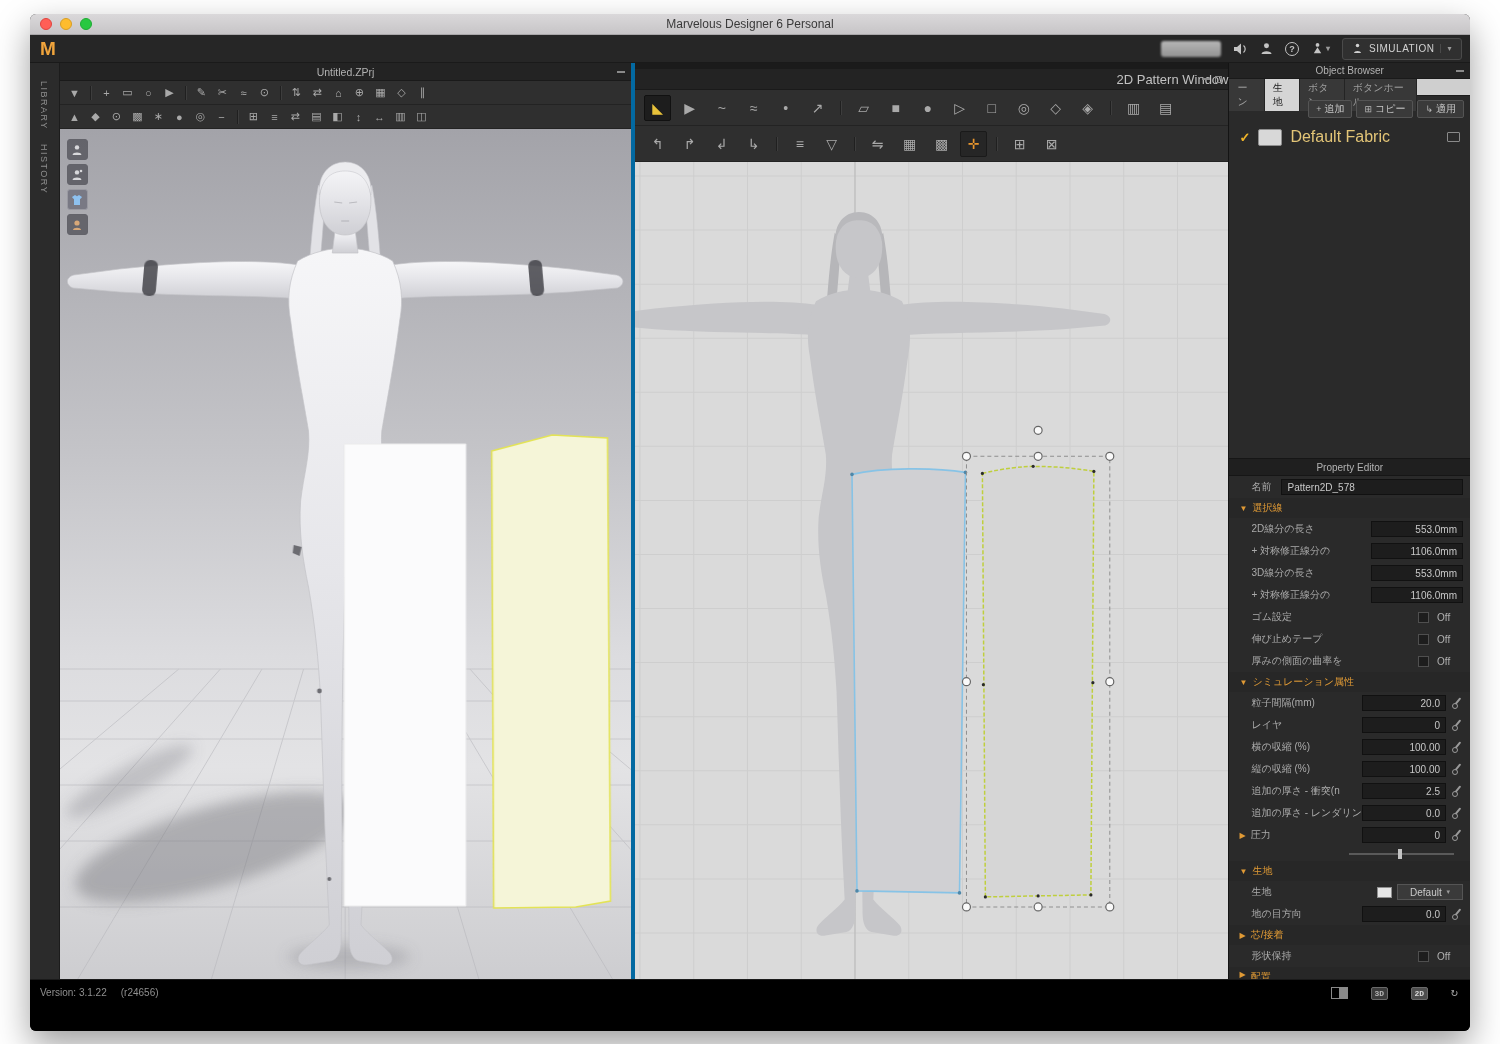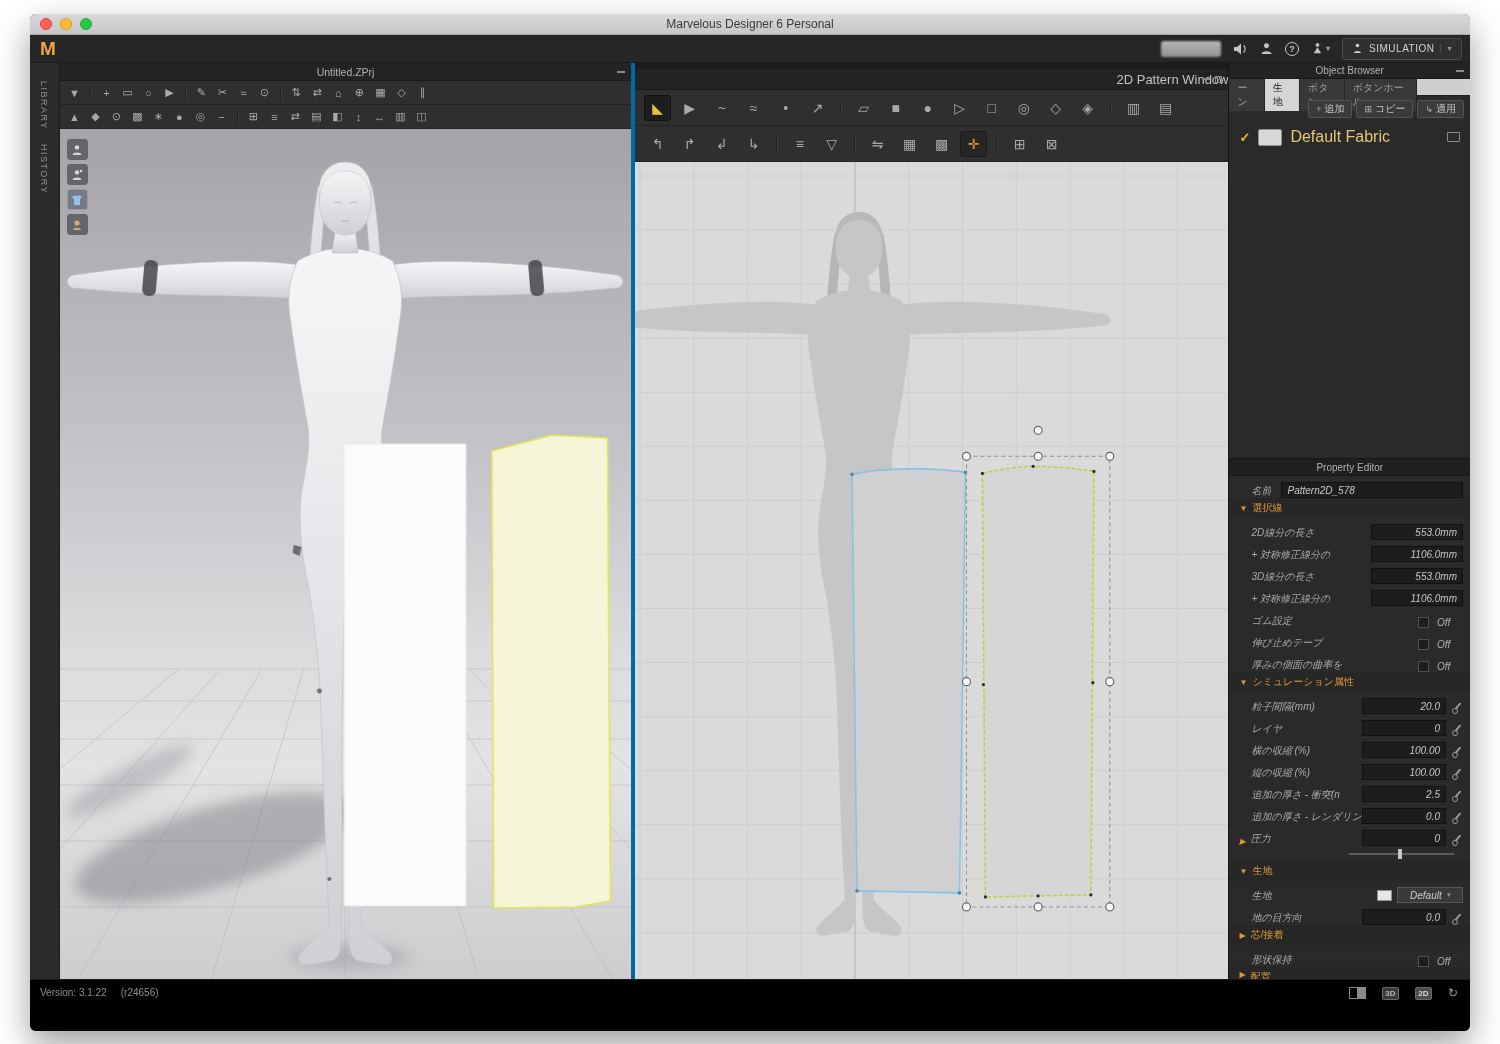--- a/index.html
+++ b/index.html
@@ -81,21 +81,21 @@
   .fabricrow { height:30px; display:flex; align-items:center; gap:8px; padding:0 10px; flex:0 0 auto; }
   .fcheck { color:#f0b429; font-size:13px; font-weight:bold; }
   .fswatch { width:24px; height:17px; background:#d8d8d8; border:1px solid #8f8f8f; border-radius:2px; }
   .fname { font-size:16px; color:#e3c577; flex:1; }
   .fdisp { width:13px; height:10px; border:1px solid #8a8a8a; border-radius:1px; }
   .obspace { flex:1; }
 
   .pehead { height:18px; background:#1f1f1f; border-top:1px solid #161616; border-bottom:1px solid #161616; display:flex; align-items:center; justify-content:center; flex:0 0 auto; }
   .pehead span { font-size:10px; color:#b2b2b2; }
   .pebody { flex:0 0 auto; font-size:10px; color:#ababab; overflow:hidden; }
-  .pe-row { height:22px; display:flex; align-items:flex-end; padding:0 7px 0 22px;font-style:italic; }
+  .pe-row { height:22px; display:flex; align-items:center; padding:0 7px 0 22px; }
   .pe-label { flex:1; white-space:nowrap; overflow:hidden; }
   .pe-val { width:84px; height:16px; background:#1d1d1d; border:1px solid #111; color:#c8c8c8; display:flex; align-items:center; justify-content:flex-end; padding:0 5px; flex:0 0 auto; }
   .pe-val.wide { width:92px; }
   .pe-val.namefield { flex:1; width:auto; margin-left:10px; justify-content:flex-start; }
   .pe-section { height:20px; display:flex; align-items:center; gap:5px; padding-left:10px; color:#e09a35; background:#272727; }
   .pe-section.clipped { height:12px; overflow:hidden; align-items:flex-start; padding-top:3px; }
   .tri { font-size:8px; color:#e09a35; }
   .checkbox { width:11px; height:11px; background:#1d1d1d; border:1px solid #4f4f4f; flex:0 0 auto; }
   .off-label { width:34px; padding-left:8px; flex:0 0 auto; color:#b0b0b0; }
   .wrench { width:12px; height:12px; position:relative; margin-left:5px; flex:0 0 auto; }
@@ -106,21 +106,21 @@
   .pe-thumb { position:absolute; left:46%; top:-4px; width:4px; height:10px; background:#c4c4c4; }
   .pe-fselect { display:flex; align-items:center; gap:5px; flex:0 0 auto; }
   .pe-fswatch { width:15px; height:11px; background:#e6e6e6; border:1px solid #8f8f8f; }
   .pe-select { width:66px; height:16px; background:#3a3a3a; border:1px solid #555; color:#cacaca; display:flex; align-items:center; padding:0 12px; gap:4px; }
   .pe-select .lbl { flex:1; }
   .pe-select .c { font-size:7px; color:#9a9a9a; }
 
   
   .footer { flex:1; background:#000000; display:flex; justify-content:space-between; padding:7px 12px 0 10px; border-top:1px solid #1a1a1a; }
   .fver { font-size:10px; color:#8f8f8f; display:flex; gap:14px; }
-  .fright { display:flex; align-items:flex-start; gap:16px; }
+  .fright { display:flex; align-items:flex-start; gap:23px;font-family:Liberation Mono, monospace; }
   .spliticon { width:17px; height:12px; border:1px solid #8a8a8a; position:relative; }
   .spliticon::after { content:""; position:absolute; right:0; top:0; width:50%; height:100%; background:#8a8a8a; }
   .badge { min-width:17px; height:13px; border:1px solid #6a6a6a; background:#3b3b3b; color:#b5b5b5; font-size:8px; font-weight:bold; display:flex; align-items:center; justify-content:center; border-radius:2px; padding:0 2px; }
   .badge.lit { background:#4d4d4d; color:#d8d8d8; }
   .refresh { font-size:12px; color:#9a9a9a; line-height:12px; }
 </style>
 </head>
 <body>
 
 <svg width="0" height="0" style="position:absolute">

